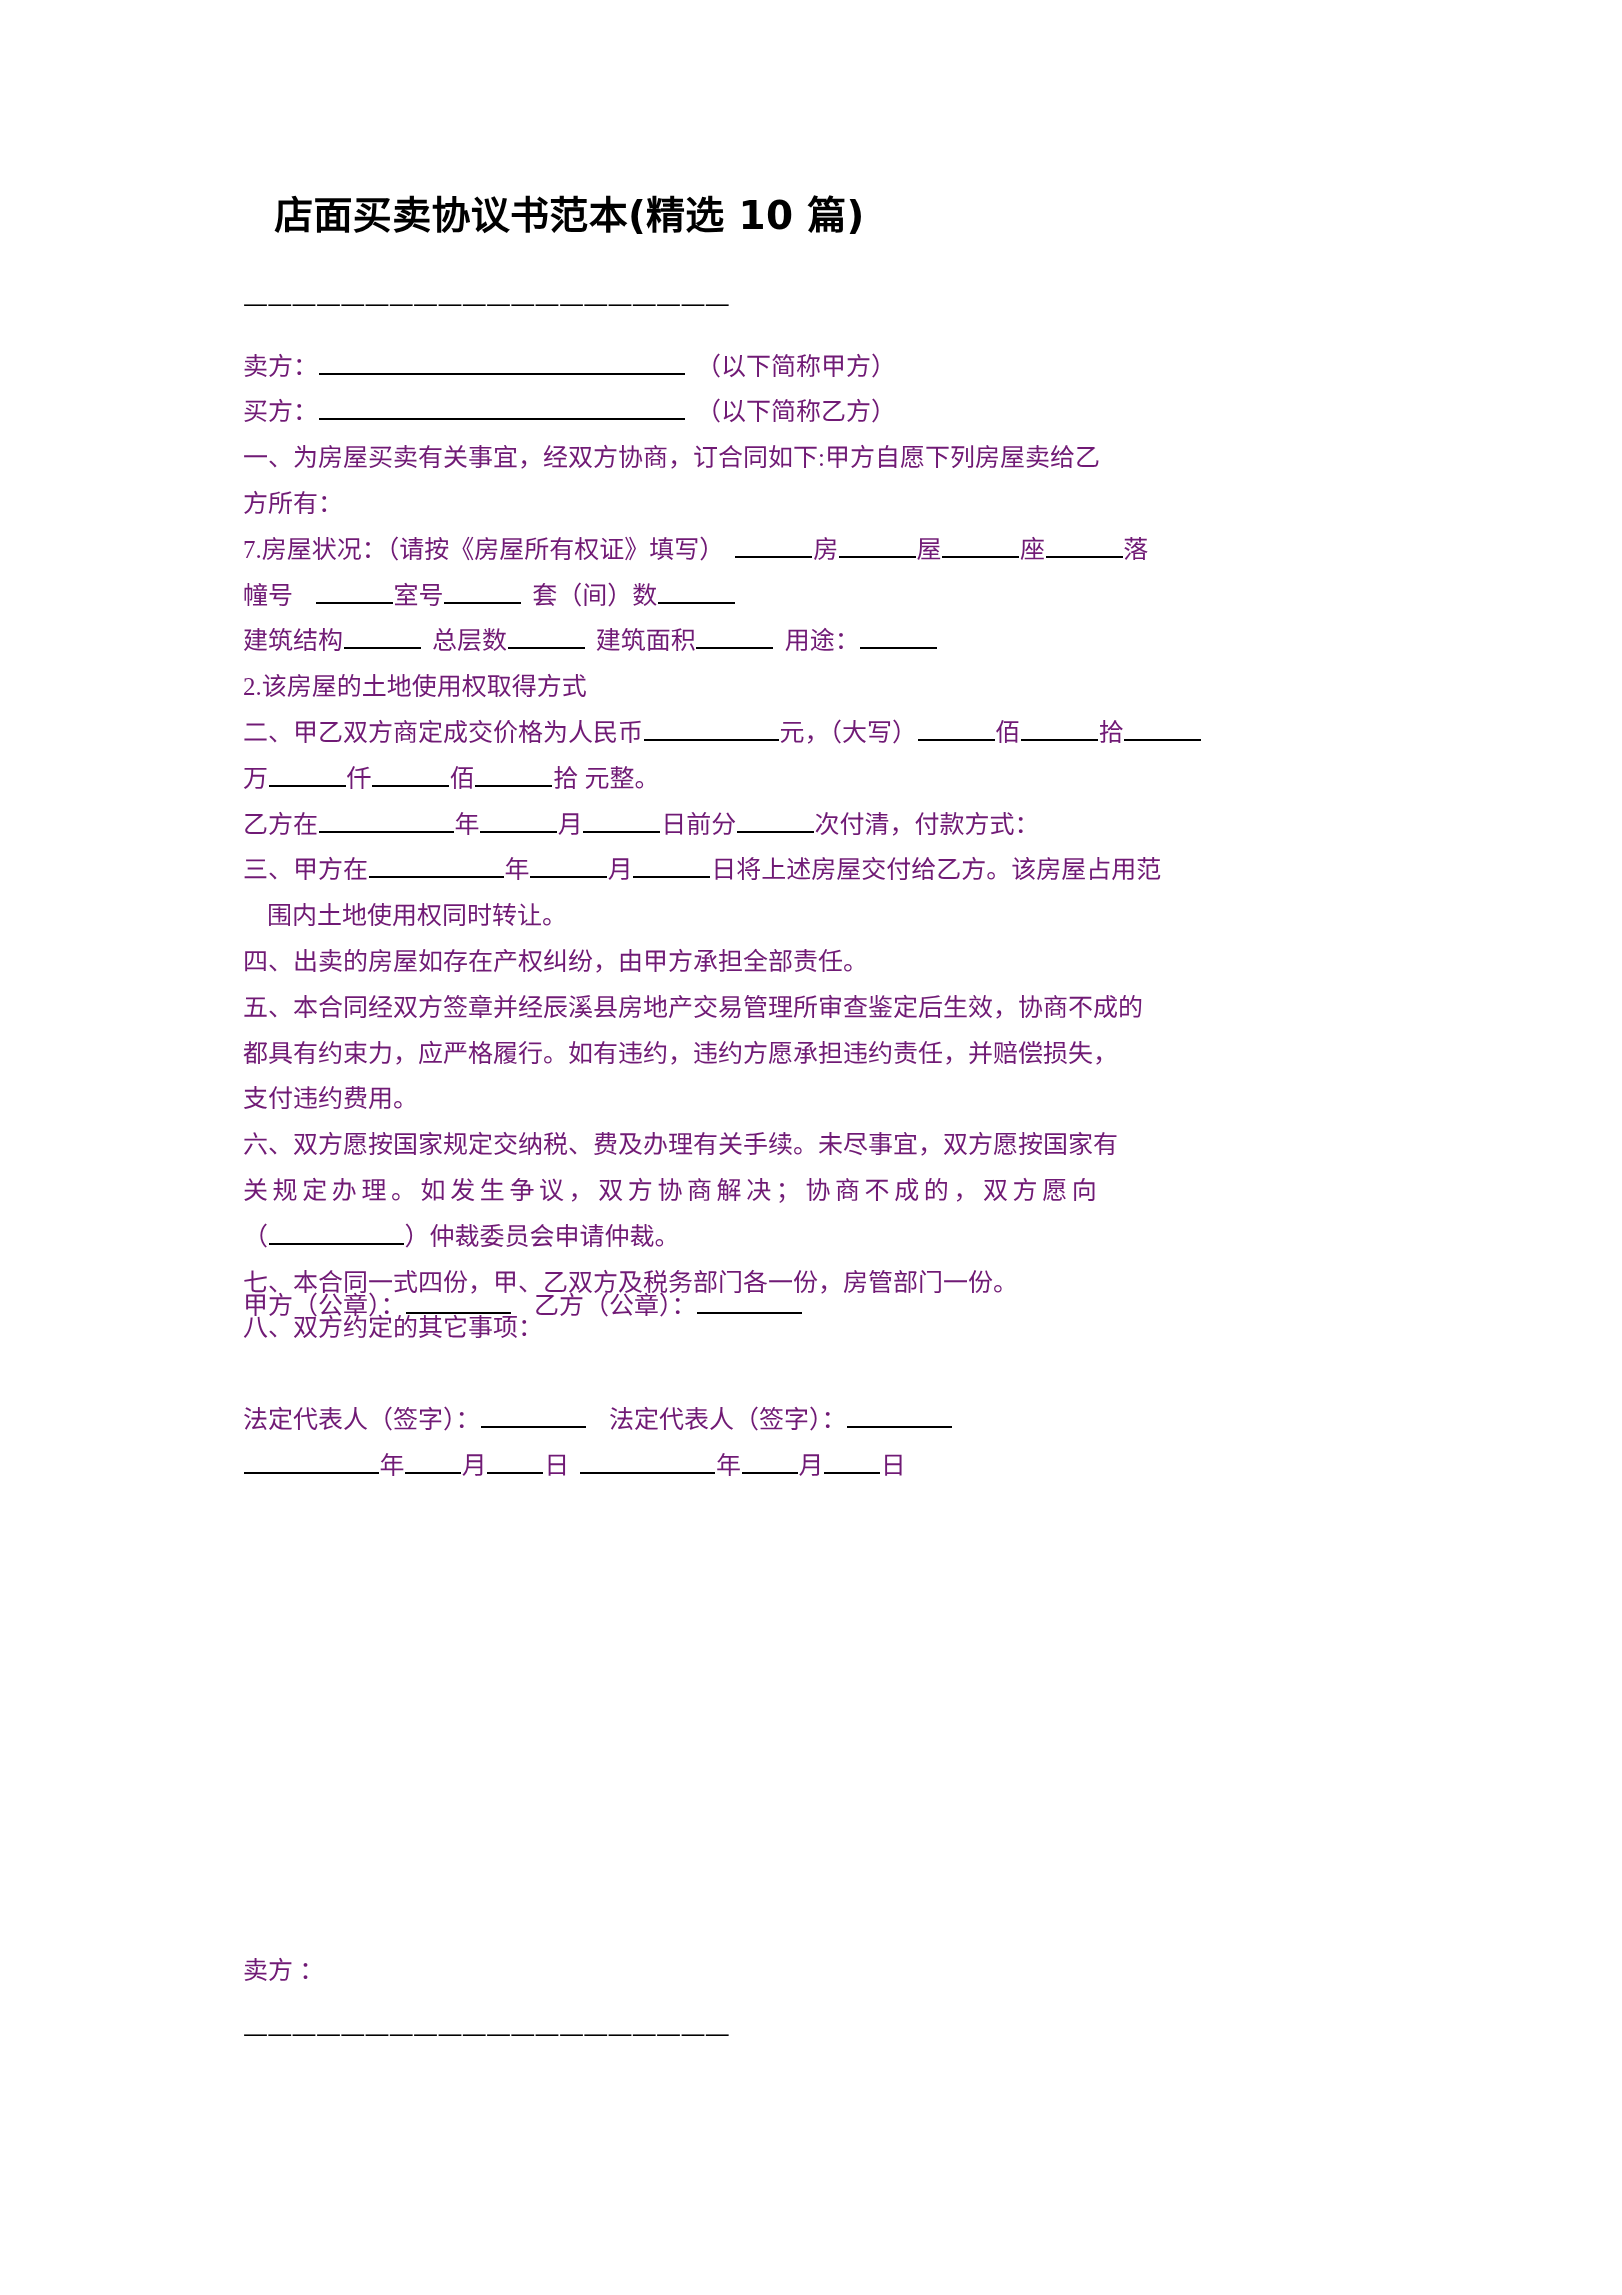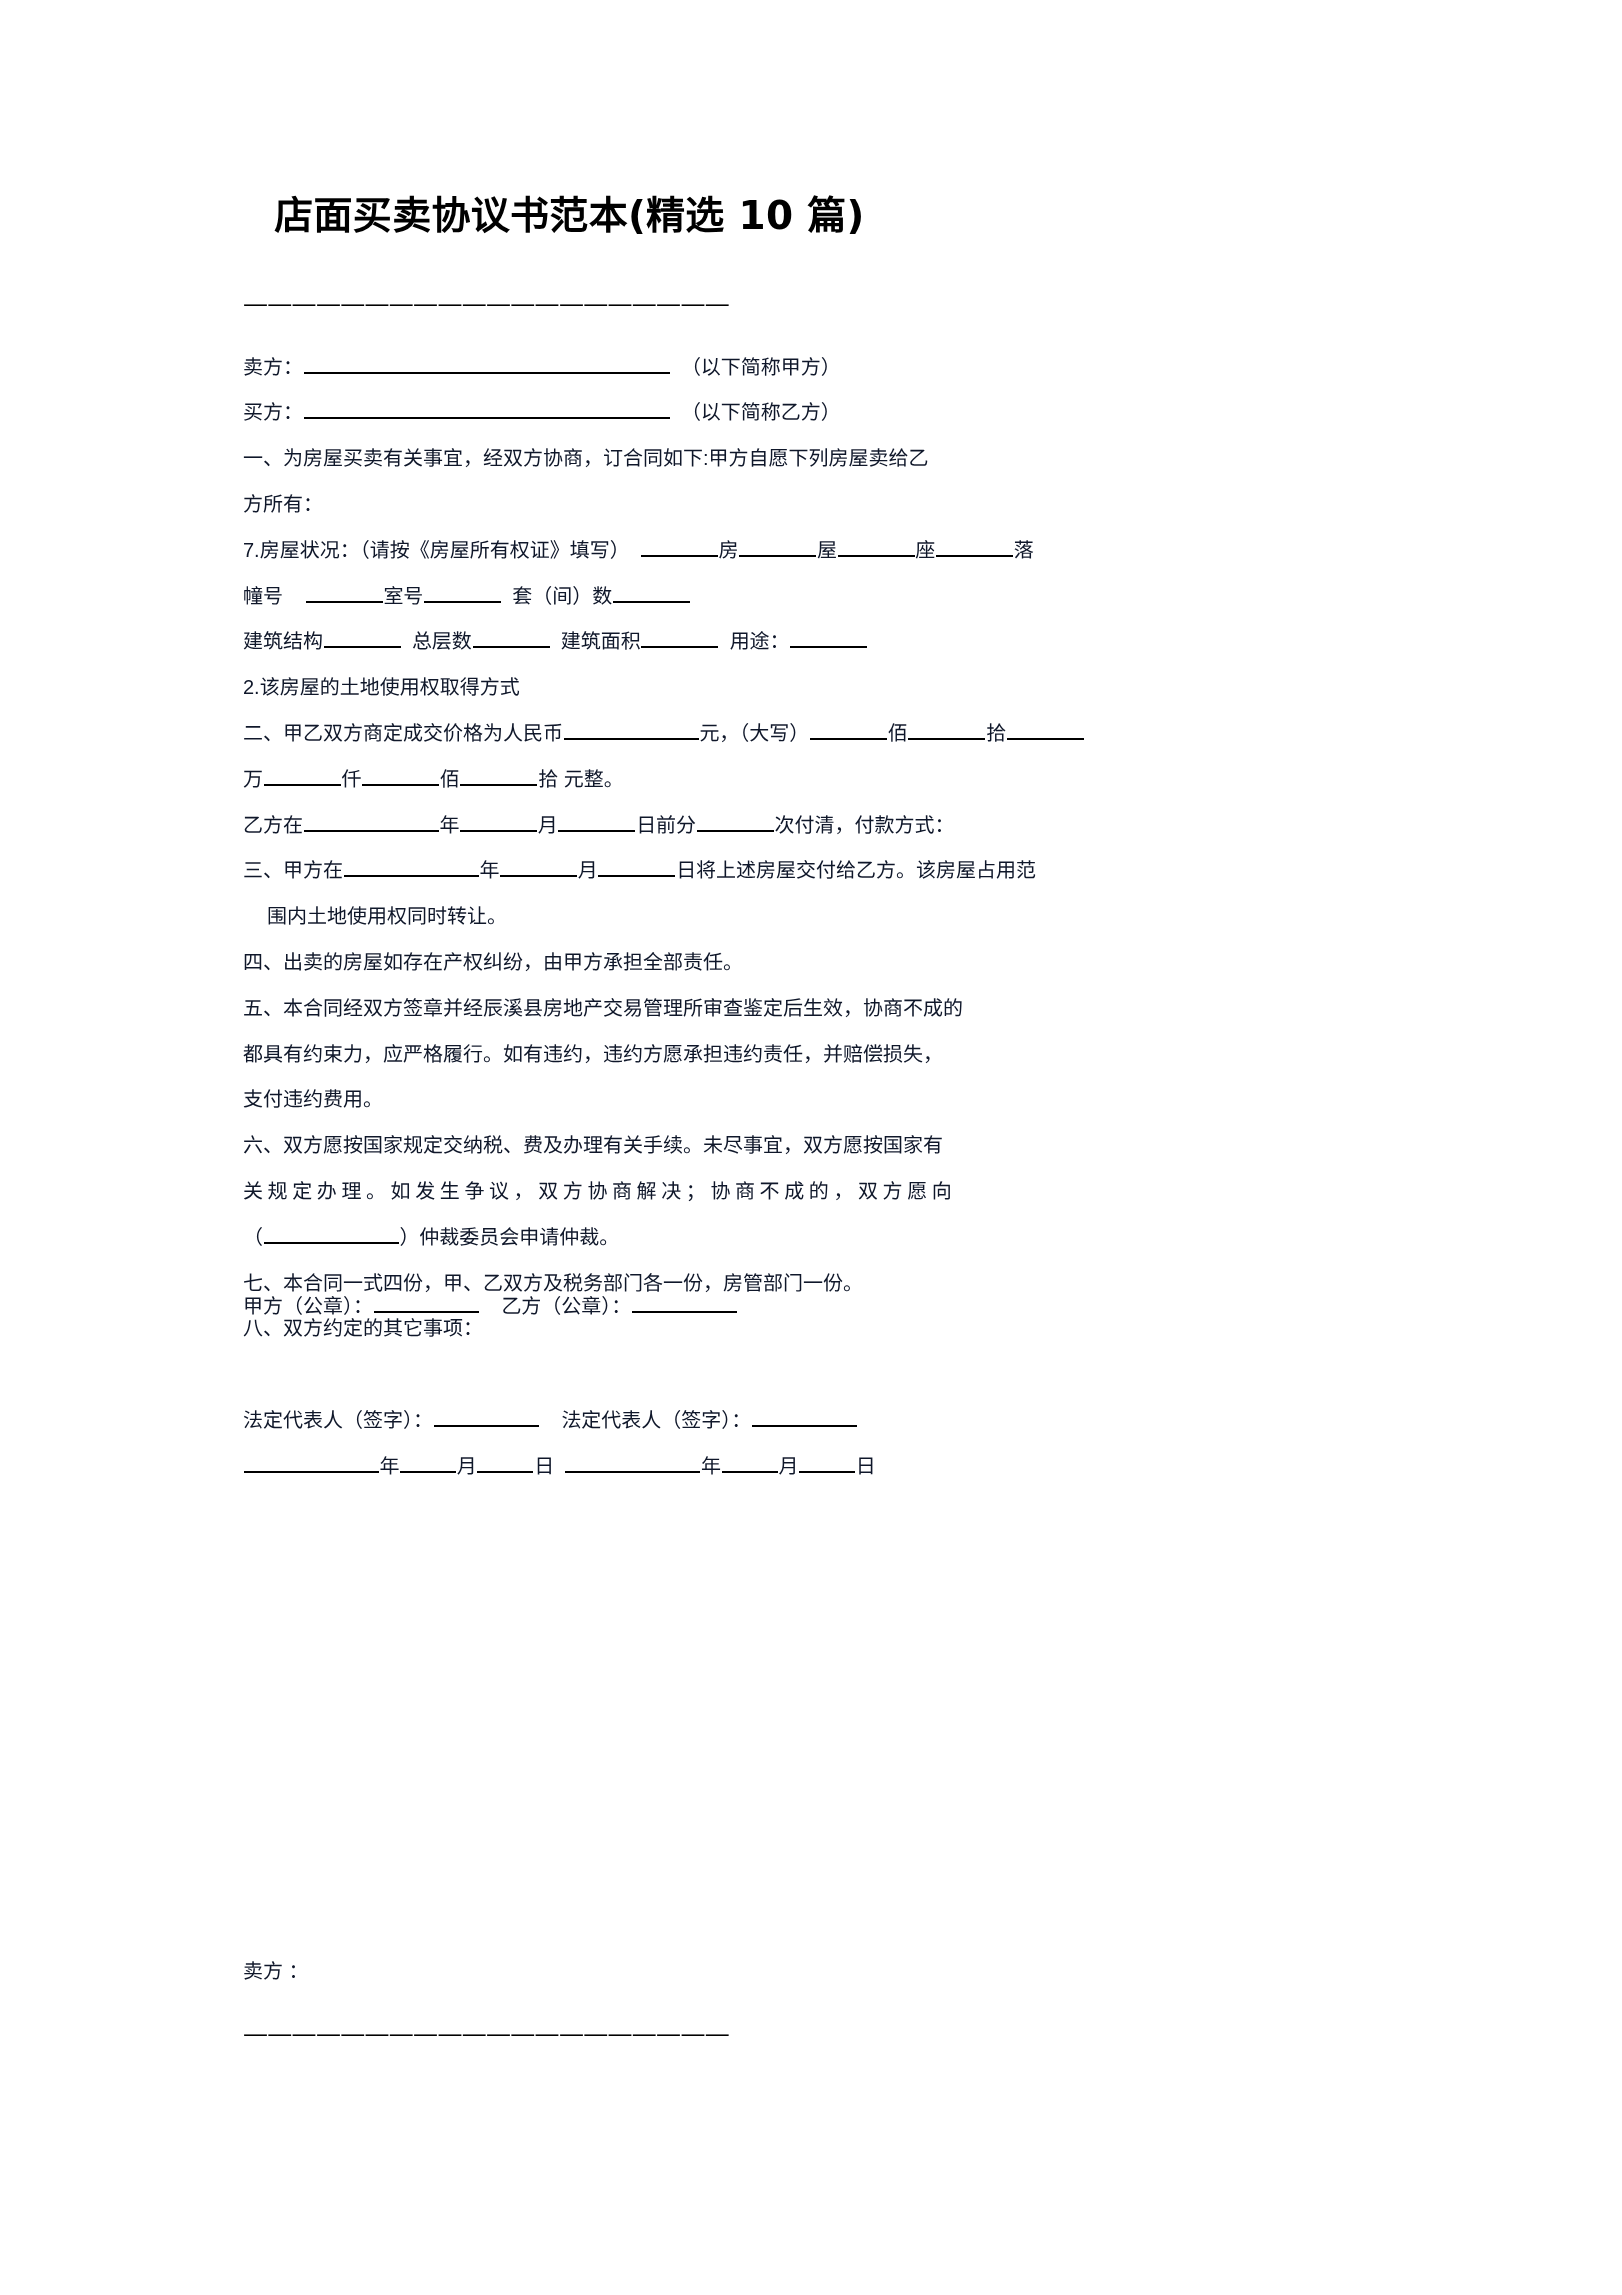--- a/index.html
+++ b/index.html
@@ -53,24 +53,24 @@
     letter-spacing: -0.7px;
     white-space: nowrap;
     color: #000;
   }
   .divider-top { left: 0px; top: 291px; }
   .divider-bottom { left: 0px; top: 2021px; }
 
   
   .para {
     position: absolute;
-    font-family: Liberation Sans, sans-serif;
-    font-size: 20px;
+    font-family: Liberation Serif, serif;
+    font-size: 25px;
     line-height: 46px;
-    color: #0f172a;
+    color: #701a75;
     margin: 0;
     width: 1139px;
     text-align: justify;
     text-justify: inter-character;
   }
   .para.nowrap { white-space: nowrap; width: auto; }
 
   
   .blk {
     display: inline-block;

